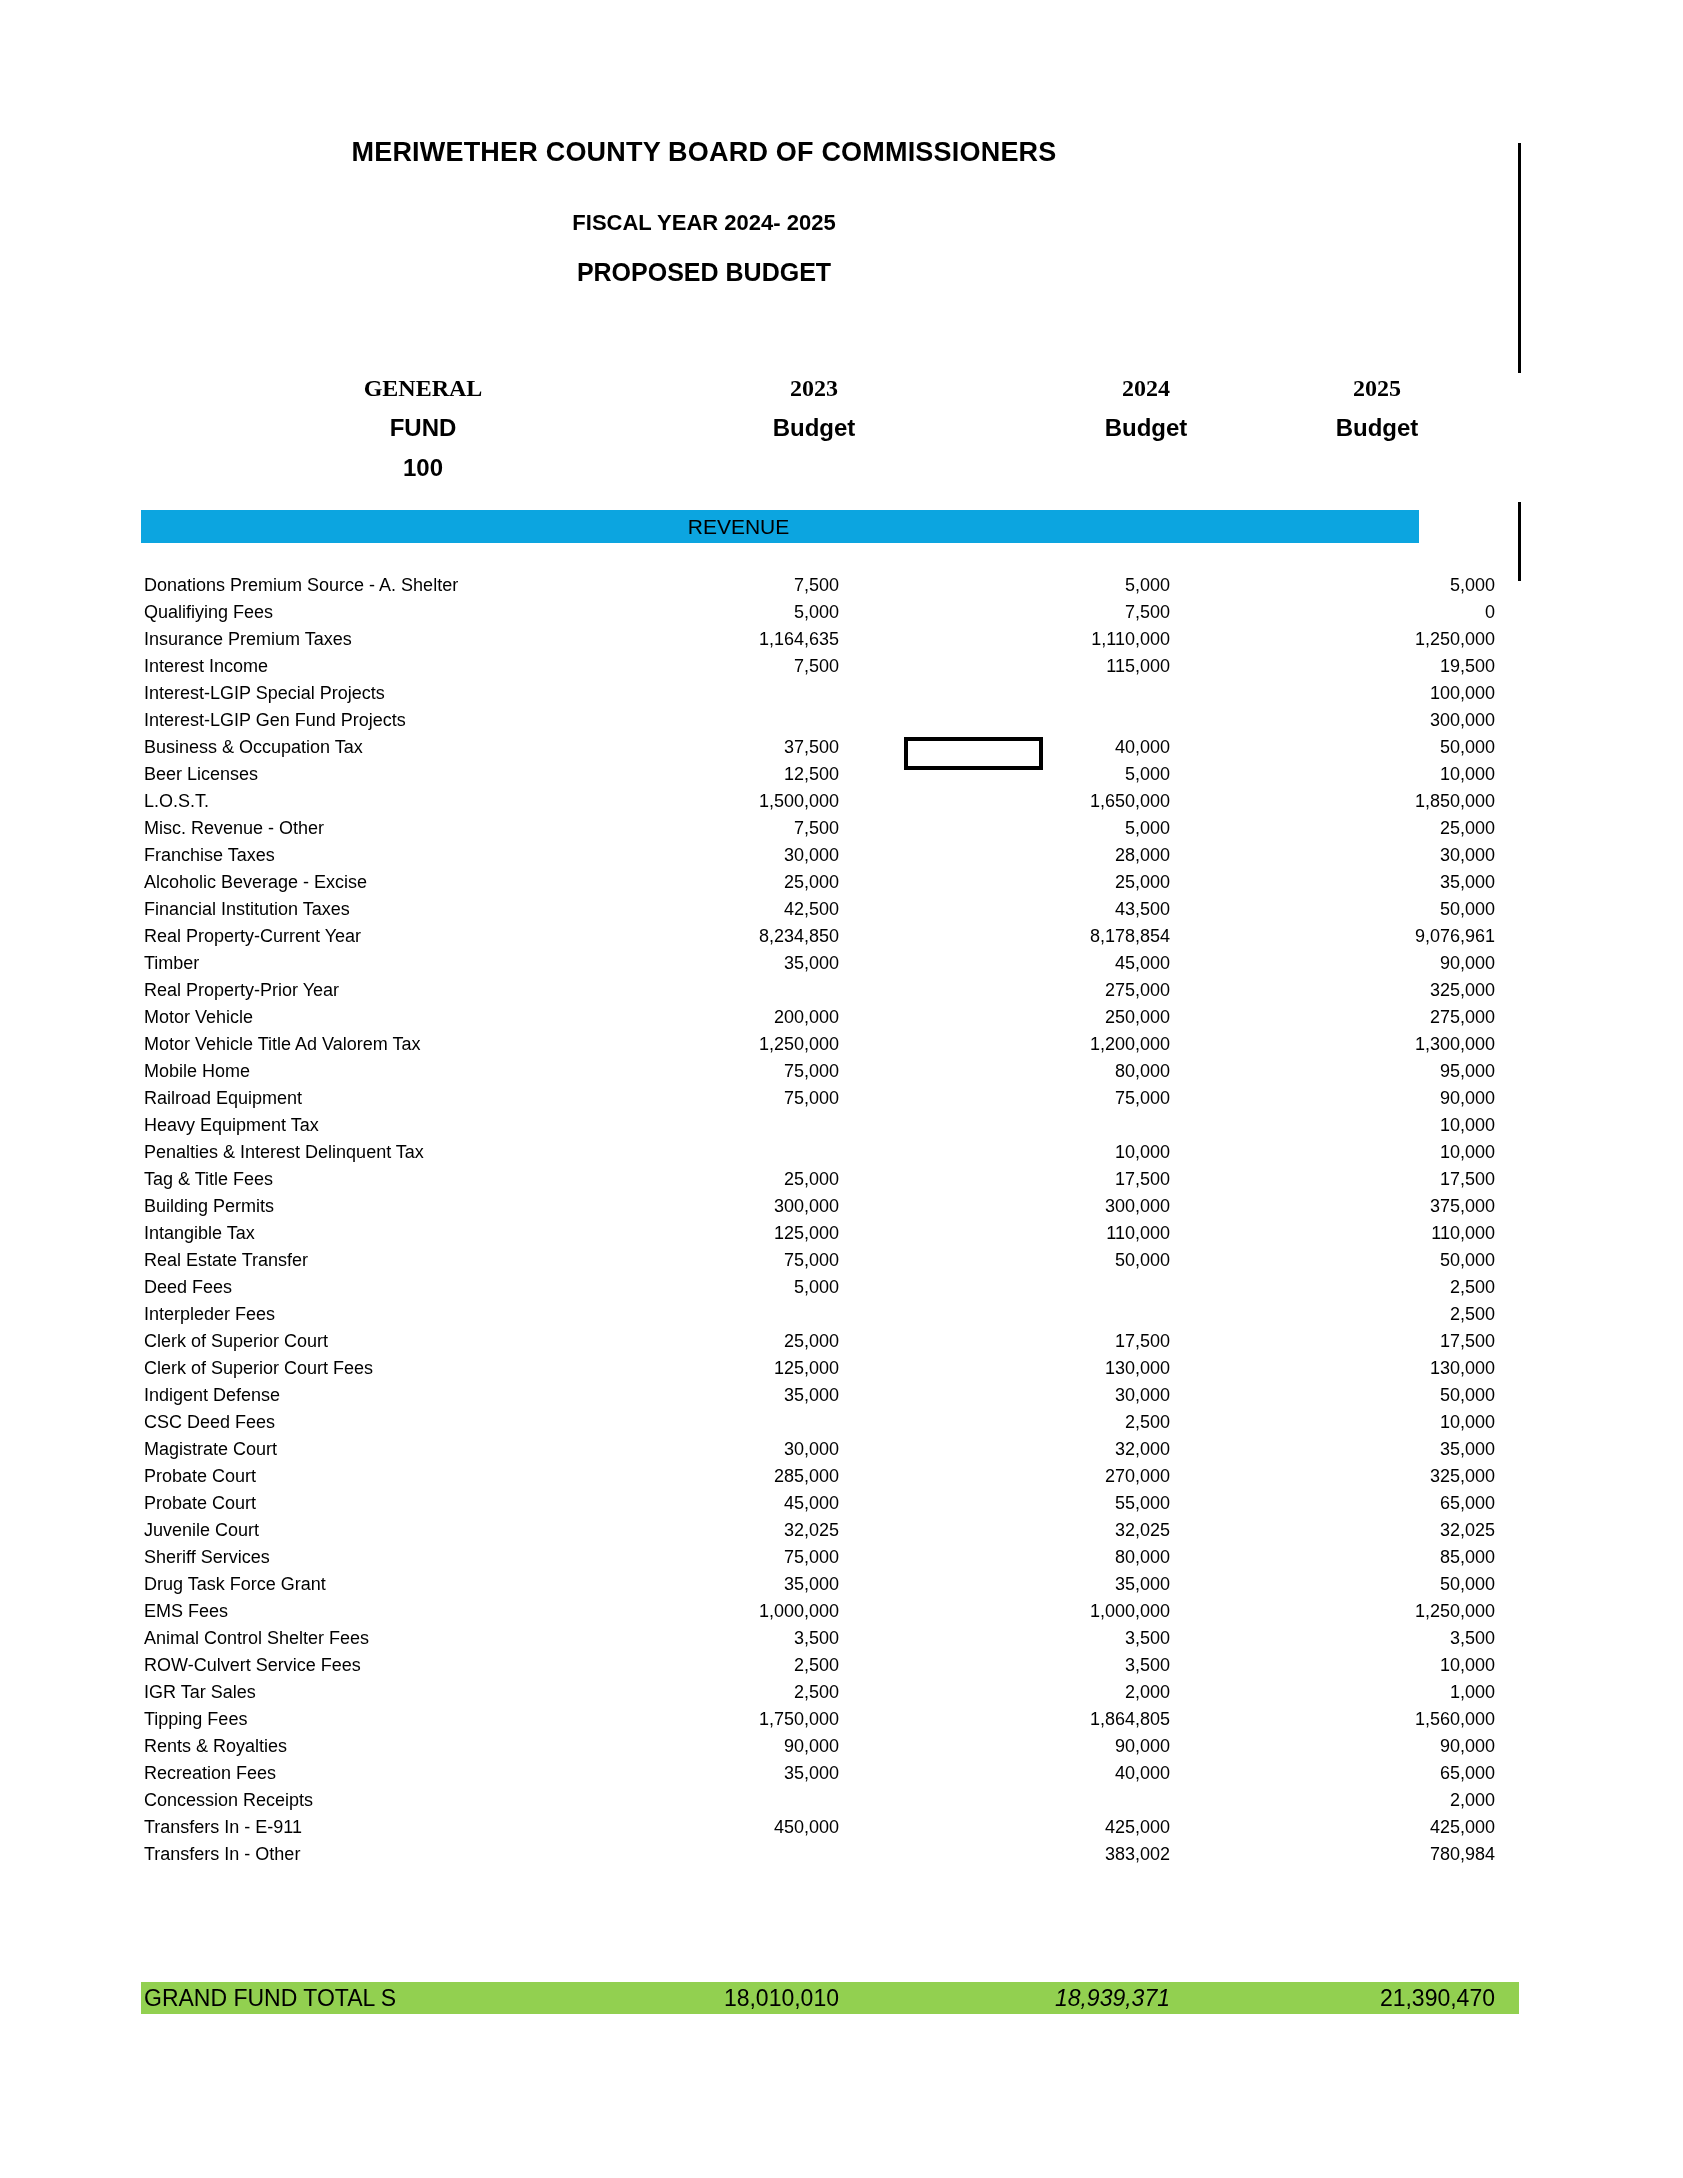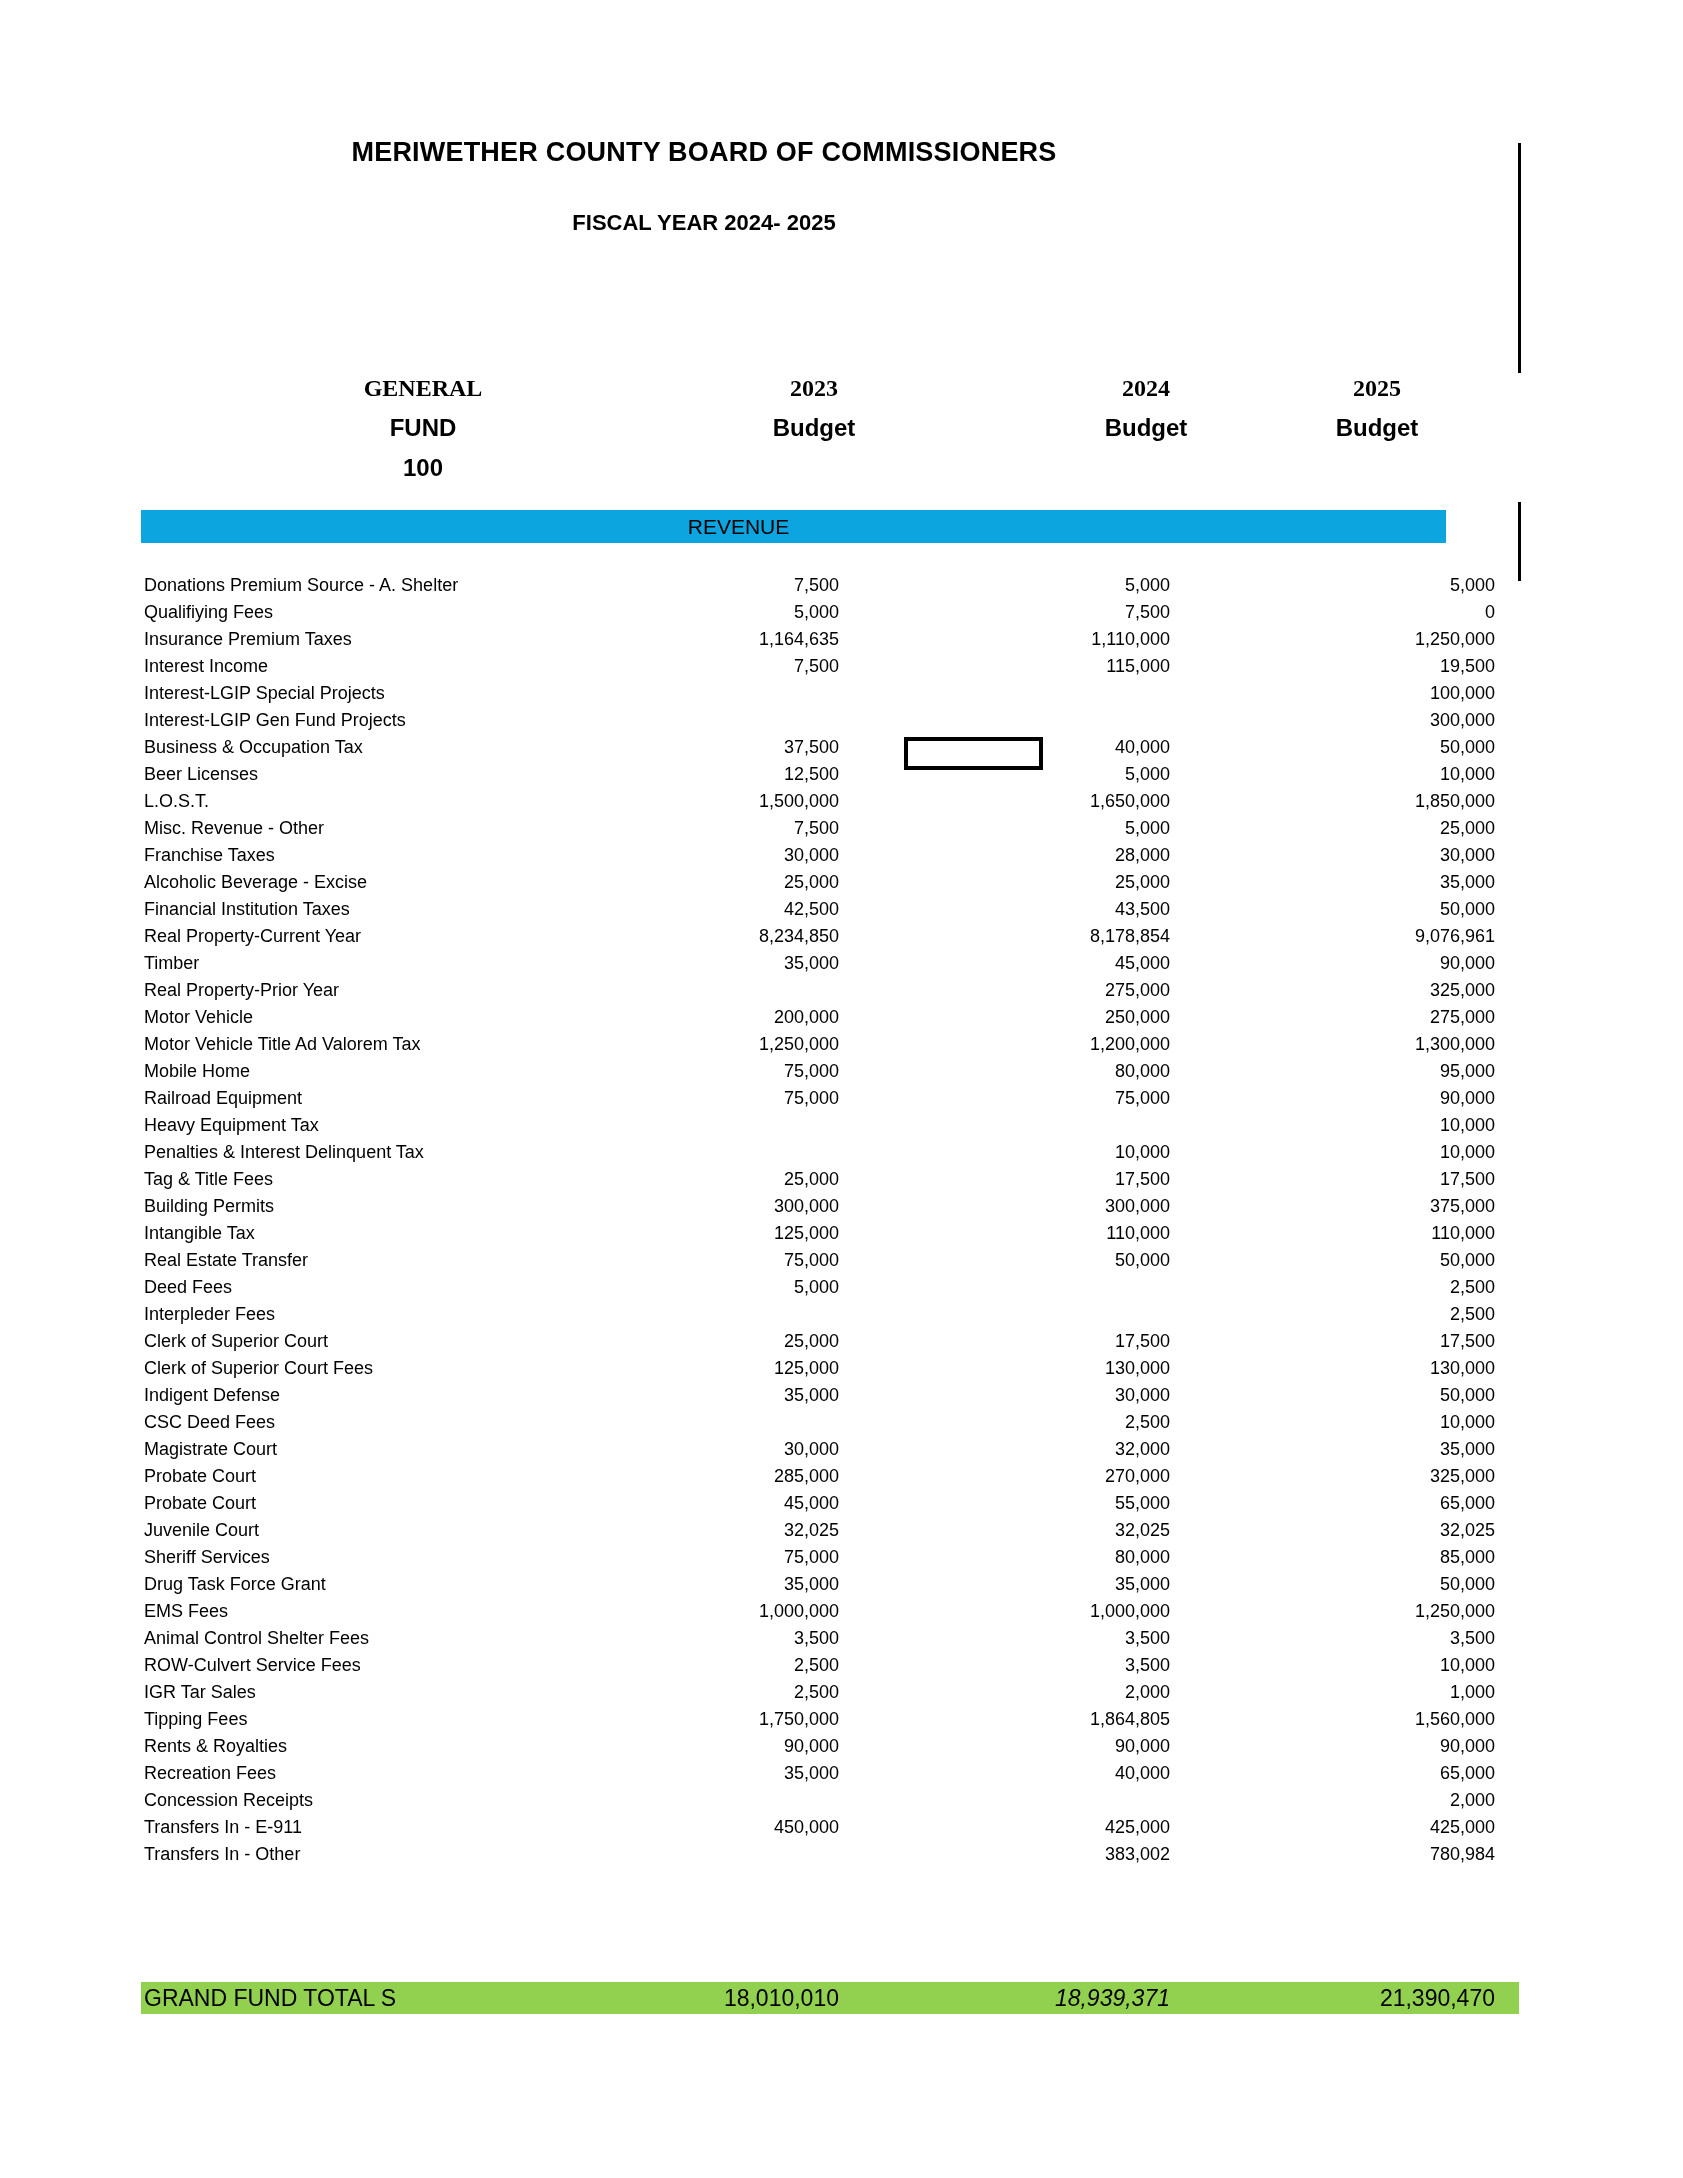--- a/index.html
+++ b/index.html
@@ -105,21 +105,21 @@
     width: 1378px;
     height: 33px;
     line-height: 33px;
     font-size: 21px;
     text-align: center;
     color: #000000;
   }
   .banner-revenue {
     top: 510px;
     background: #0CA5E0;
-    padding-right: 110px;
+    padding-right: 83px;
     width: 1195px;
   }
 
   
   .table {
     position: absolute;
     left: 141px;
     top: 572px;
     width: 1378px;
   }
@@ -181,20 +181,21 @@
   .total-row .v25 { position: absolute; left: 1196px; width: 158px; text-align: right; }
 </style>
 </head>
 <body>
 
 <div class="page">
 
   <div class="title-block">
     <div class="doc-title">MERIWETHER COUNTY BOARD OF COMMISSIONERS</div>
     <div class="doc-subtitle">FISCAL YEAR 2024- 2025</div>
+    <div class="doc-subtitle2">PROPOSED BUDGET</div>
   </div>
 
   <div class="vrule-top" style="background: rgb(0, 0, 0);"></div>
   <div class="vrule-bottom" style="background: rgb(0, 0, 0);"></div>
 
   <div class="col-headers">
     <div class="hdr hdr-fund">
       <span class="l1">GENERAL</span>
       <span class="l2">FUND</span>
       <span class="l3">100</span>

